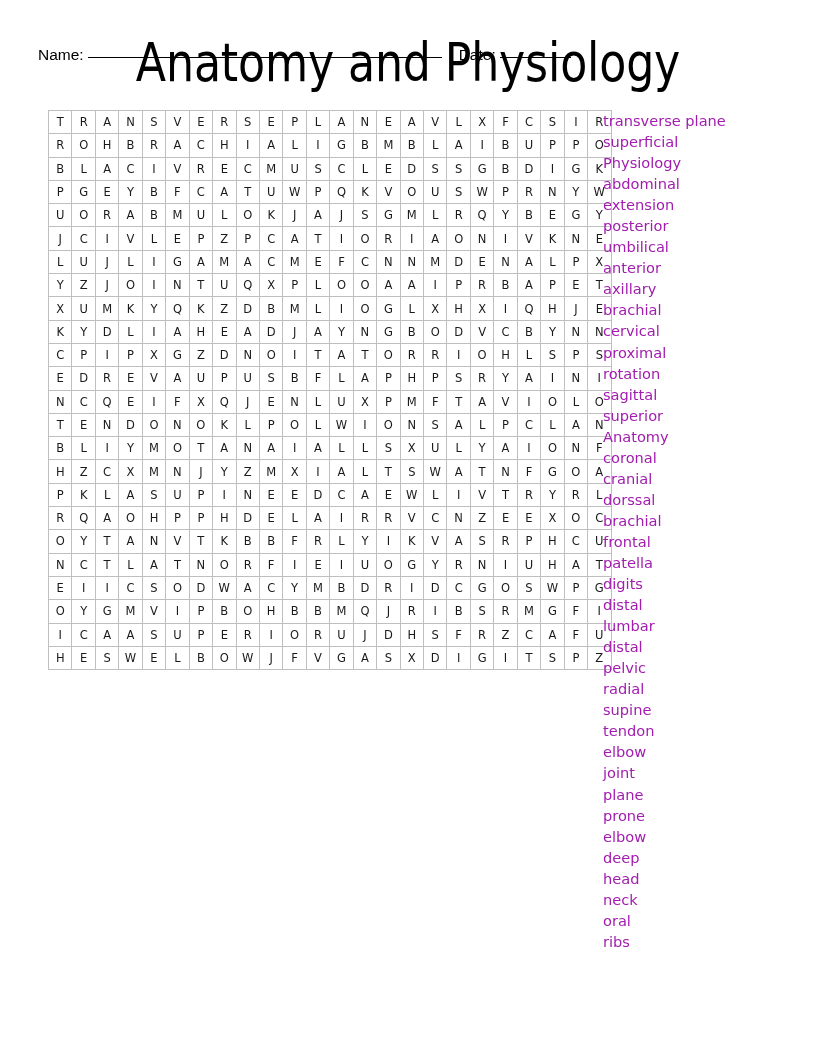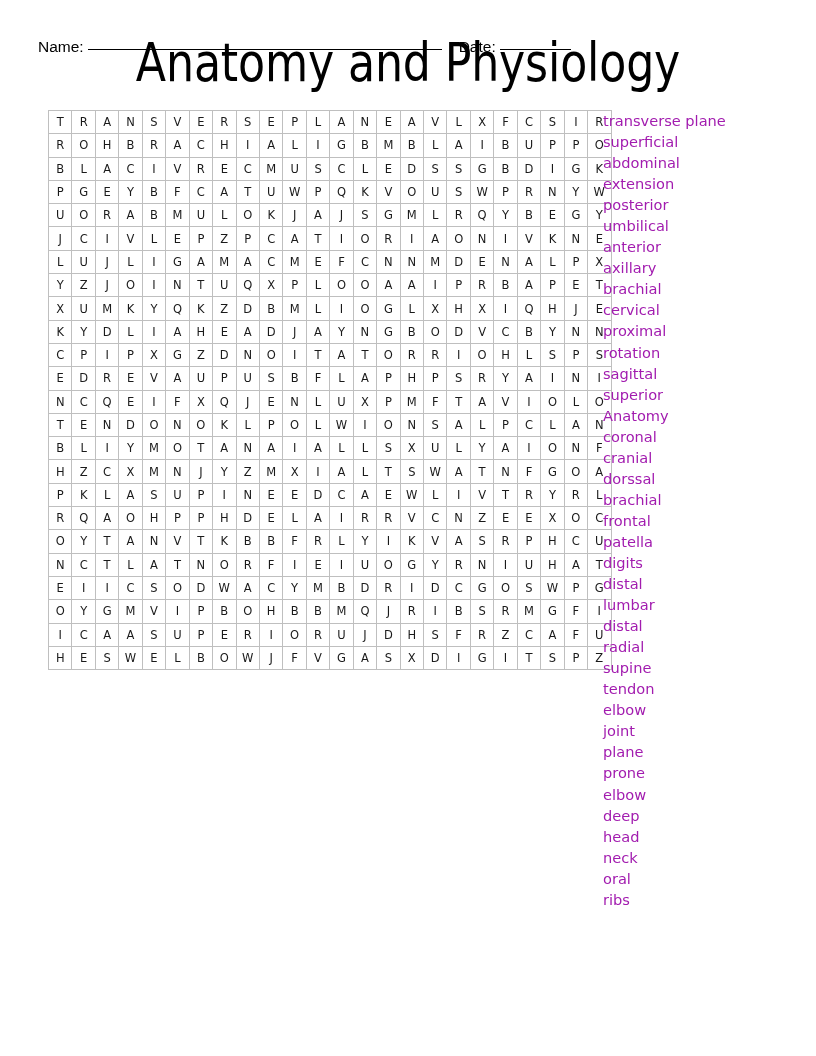--- a/index.html
+++ b/index.html
@@ -12,21 +12,21 @@
     height: 1056px;
     position: relative;
     font-family: "Liberation Sans", sans-serif;
     color: #000000;
     overflow: hidden;
   }
 
   
   .header-line {
     position: absolute;
-    top: 8px;
+    top: 16px;
     left: 0px;
     width: 816px;
     height: 26px;
     display: flex;
     align-items: baseline;
     padding-top: 6px;
     box-sizing: border-box;
   }
   .hdr-label {
     font-family: "Liberation Sans", sans-serif;
@@ -741,20 +741,21 @@
           <td>P</td>
           <td>Z</td>
         </tr>
       </tbody>
   </table>
 </div>
 
 <div class="wordlist">
     <div class="word">transverse plane</div>
     <div class="word">superficial</div>
+    <div class="word">Physiology</div>
     <div class="word">abdominal</div>
     <div class="word">extension</div>
     <div class="word">posterior</div>
     <div class="word">umbilical</div>
     <div class="word">anterior</div>
     <div class="word">axillary</div>
     <div class="word">brachial</div>
     <div class="word">cervical</div>
     <div class="word">proximal</div>
     <div class="word">rotation</div>
@@ -764,20 +765,21 @@
     <div class="word">coronal</div>
     <div class="word">cranial</div>
     <div class="word">dorssal</div>
     <div class="word">brachial</div>
     <div class="word">frontal</div>
     <div class="word">patella</div>
     <div class="word">digits</div>
     <div class="word">distal</div>
     <div class="word">lumbar</div>
     <div class="word">distal</div>
+    <div class="word">pelvic</div>
     <div class="word">radial</div>
     <div class="word">supine</div>
     <div class="word">tendon</div>
     <div class="word">elbow</div>
     <div class="word">joint</div>
     <div class="word">plane</div>
     <div class="word">prone</div>
     <div class="word">elbow</div>
     <div class="word">deep</div>
     <div class="word">head</div>

